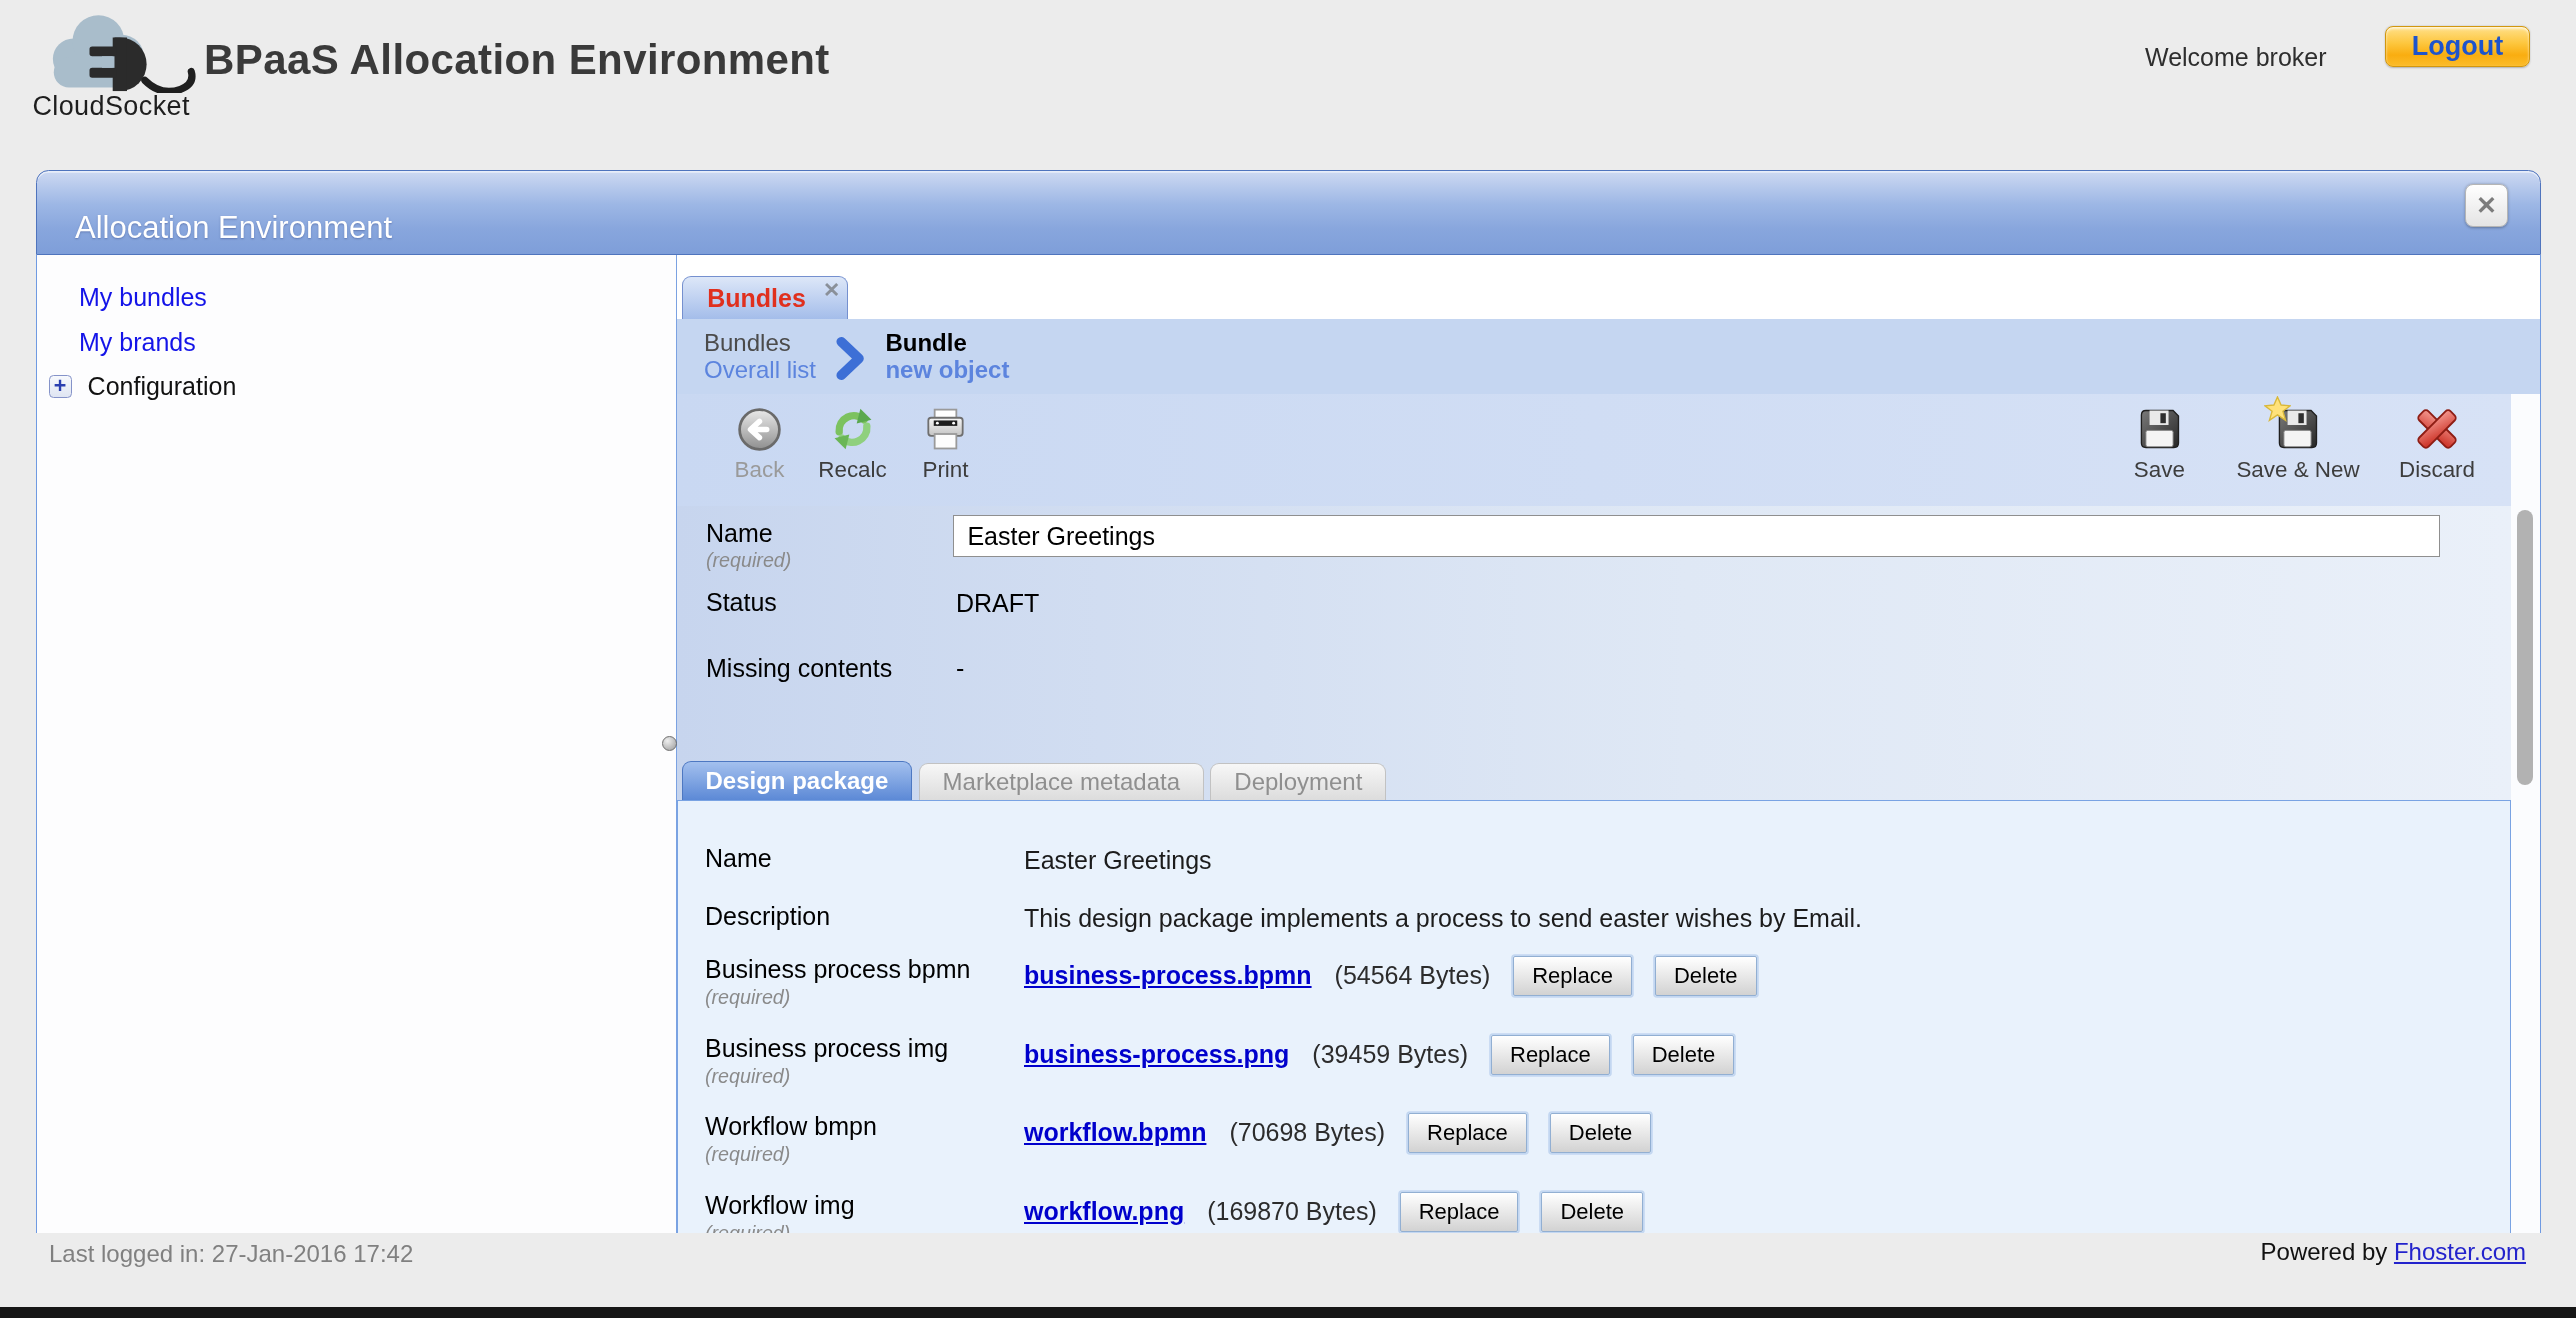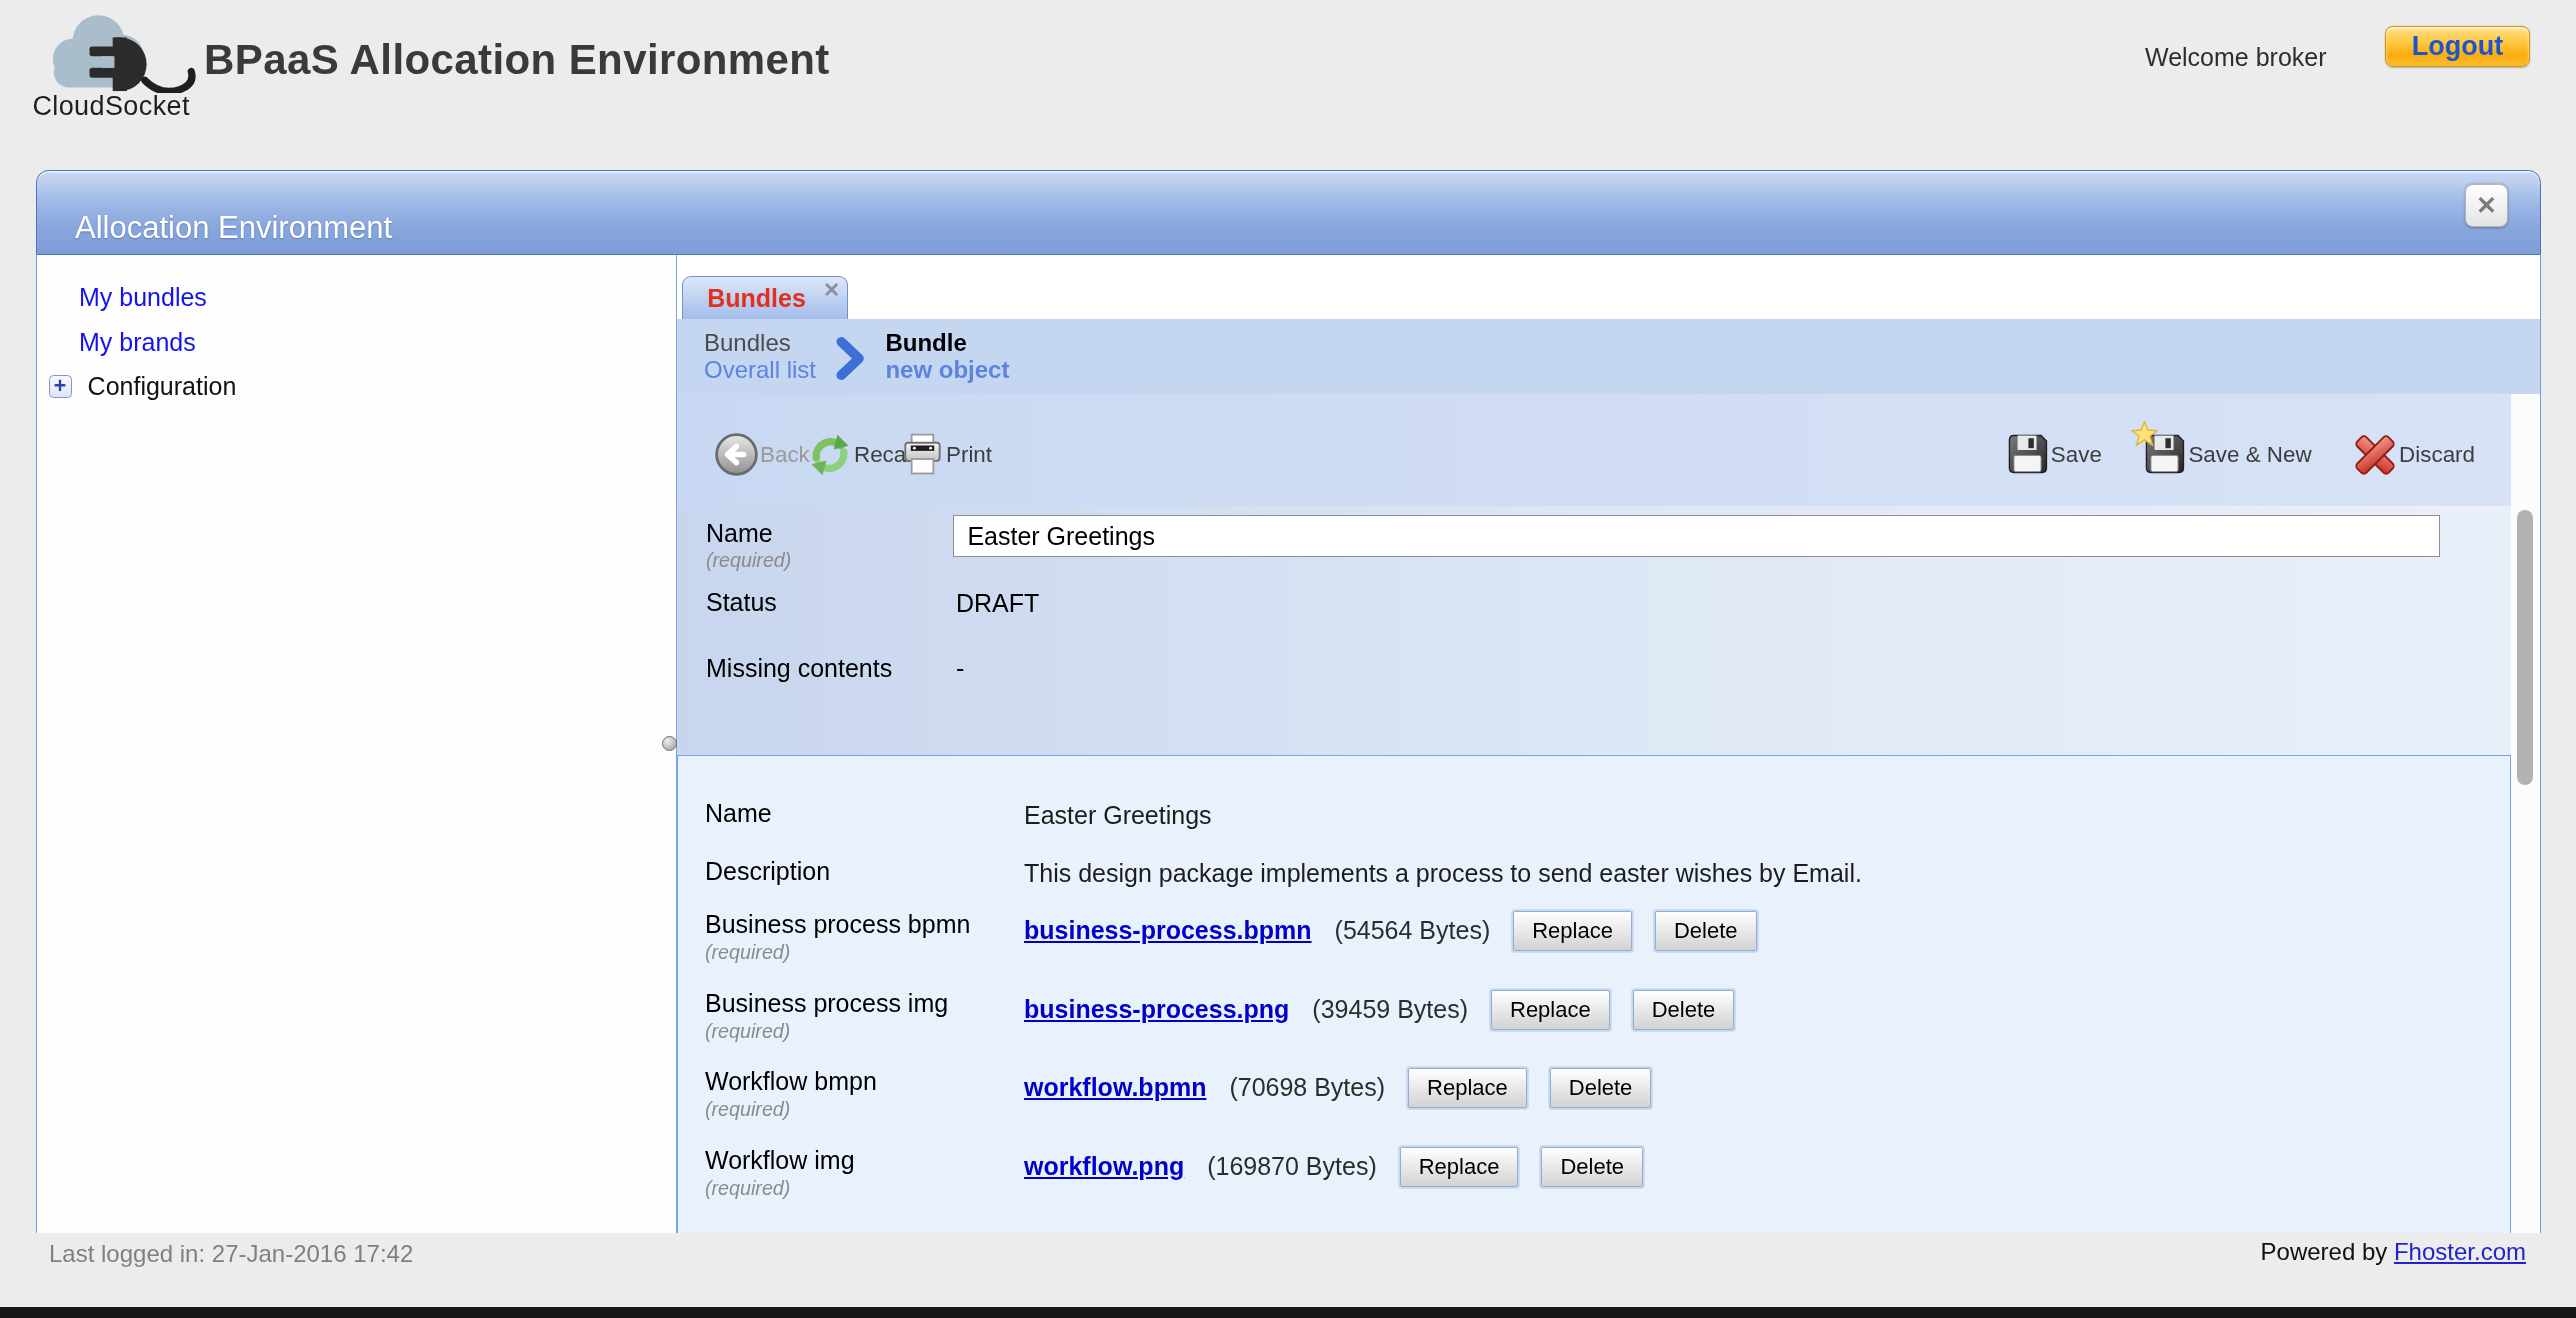--- a/index.html
+++ b/index.html
@@ -54,21 +54,21 @@
   .bc-sub1 { font-size:24px; color:#5c84de; cursor:pointer; }
   .bc-top2 { font-size:24px; color:#000; font-weight:bold; }
   .bc-sub2 { font-size:24px; color:#5c84de; font-weight:bold; }
   .bc-arrow { width:30px; height:45px; margin-top:3.6px; }
 
   .content-main-row { flex:1; display:flex; }
   .content-left { flex:1; display:flex; flex-direction:column; }
 
   
   .toolbar { height:112px; background:linear-gradient(to right,#c9d8f2,#d7e2f6); display:flex; padding:9px 27px 0 36px; }
-  .tool-btn { display:flex; flex-direction:row; align-items:center; width:93px; cursor:pointer; }
+  .tool-btn { display:flex; flex-direction:column; align-items:center; width:93px; cursor:pointer; }
   .tool-btn .ticon { height:52px; display:flex; align-items:center; justify-content:center; }
   .tool-label { font-size:22.4px; color:#3d3d3d; margin-top:1.8px; white-space:nowrap; }
   .tool-btn.disabled { cursor:default; }
   .tool-btn.disabled .tool-label { color:#9a9a9a; }
   .toolbar-right { margin-left:auto; display:flex; gap:21.5px; }
   .toolbar-right .tool-btn { width:auto; min-width:93px; padding:0 9px; }
   .star-badge { position:absolute; left:-10.7px; top:-7.2px; }
   .icon-rel { position:relative; }
 
   
@@ -293,20 +293,25 @@
             <div class="form-area">
               <div class="f-label" style="top:12.5px">Name</div>
               <div class="f-req" style="top:43px">(required)</div>
               <input class="name-input" type="text" value="Easter Greetings" style="">
               <div class="f-label" style="top:82px">Status</div>
               <div class="f-value" style="top:83px">DRAFT</div>
               <div class="f-label" style="top:148px">Missing contents</div>
               <div class="f-value" style="top:148px">-</div>
             </div>
 
+            <div class="inner-tabs">
+              <div class="itab active">Design package</div>
+              <div class="itab inactive">Marketplace metadata</div>
+              <div class="itab inactive">Deployment</div>
+            </div>
 
             <div class="tab-panel">
 
               <div class="dp-row" style="top:43px">
                 <div class="dp-label-block">
                   <div class="dp-label">Name</div>
                 </div>
                 <div class="dp-value">Easter Greetings</div>
               </div>
 

